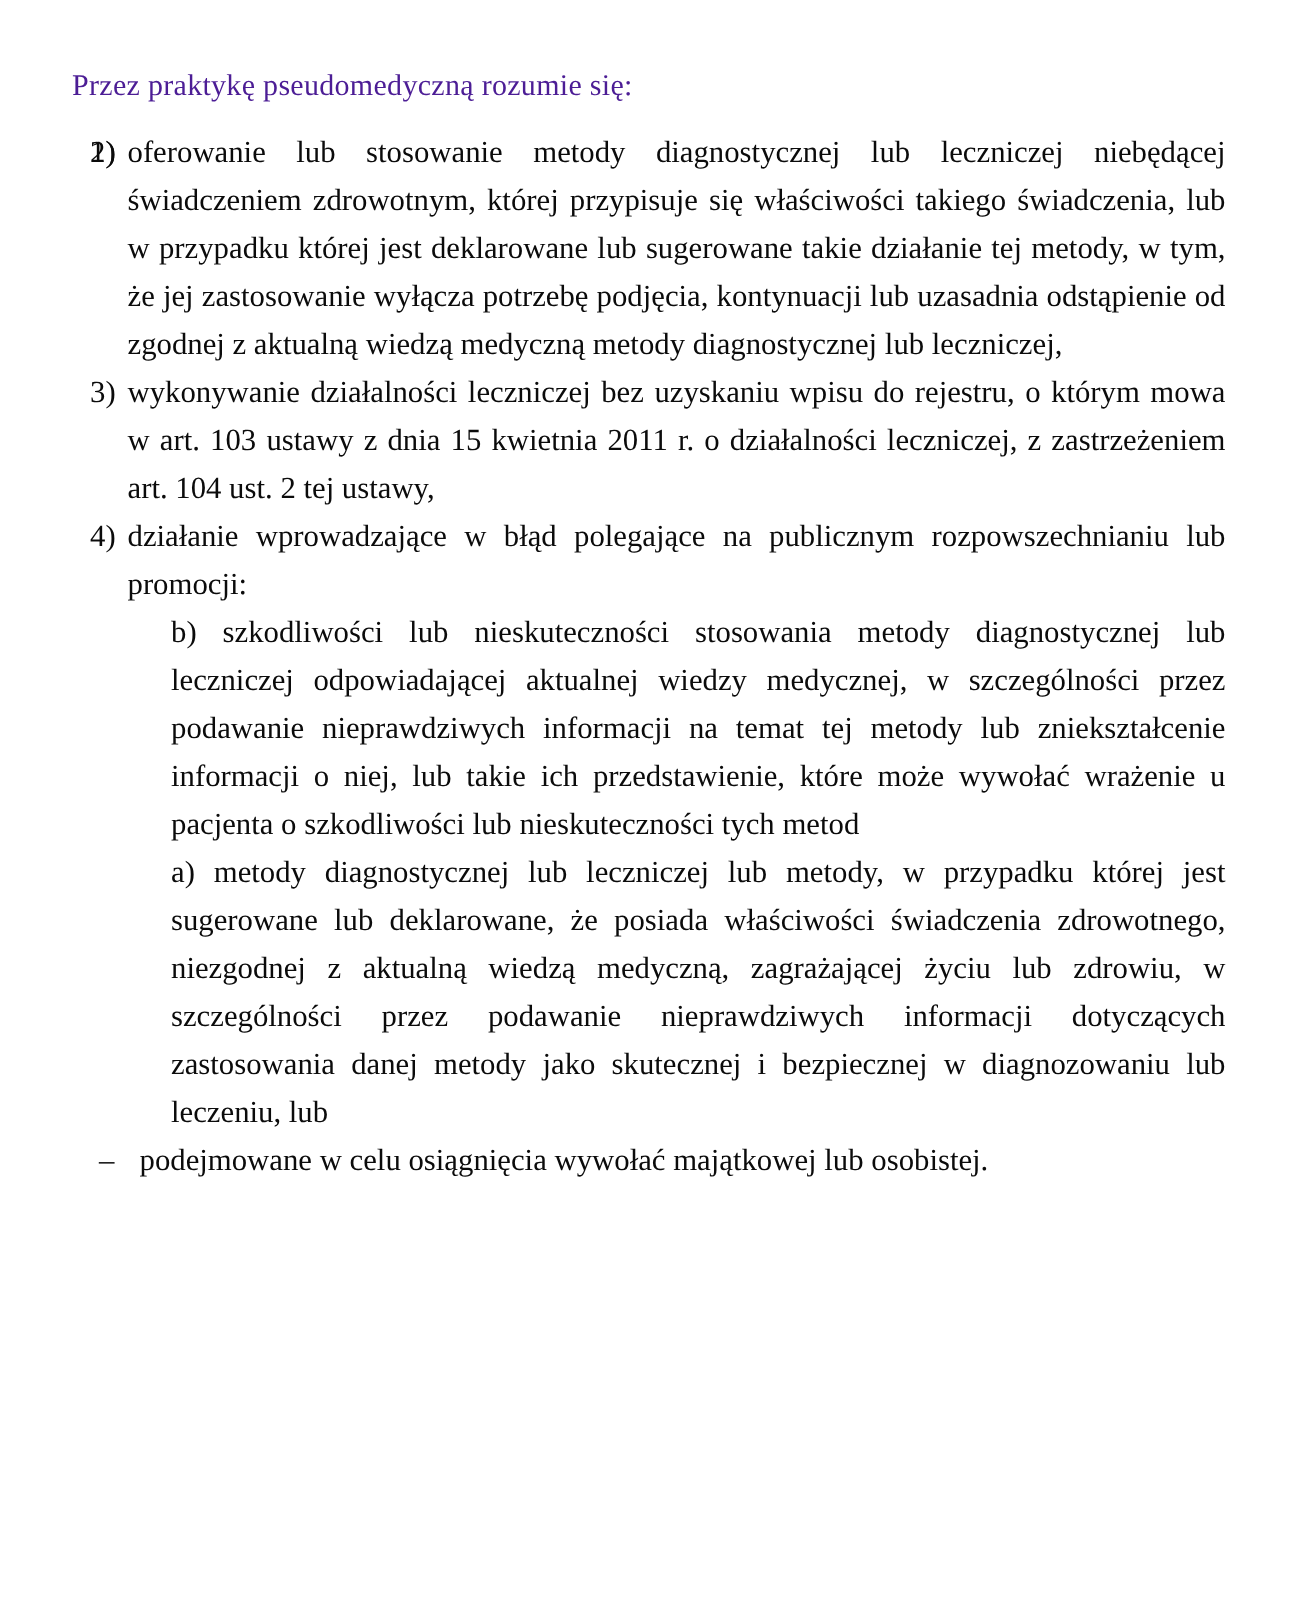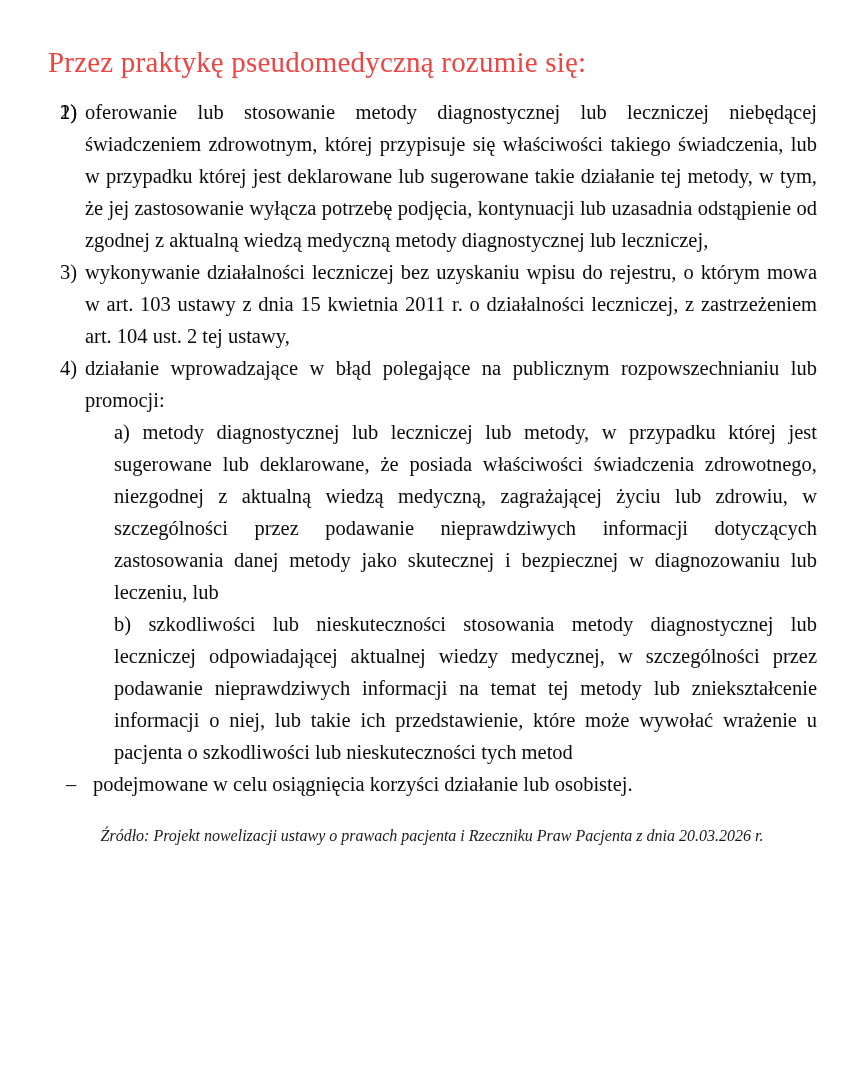--- a/index.html
+++ b/index.html
@@ -15,24 +15,24 @@
     overflow: hidden;
   }
   .page {
     position: relative;
     width: 864px;
     height: 1080px;
     background: #ffffff;
   }
   .title {
     margin: 46px 0 0 48px;
-    font-size: 29px;
+    font-size: 20px;
     font-weight: normal;
     letter-spacing: 0.2px;
-    color: #ef4444;
+    color: #4c1d95;
   }
   .content {
     margin-left: 60px;
     margin-top: 17px;
     width: 757px;
     font-size: 20.5px;
     line-height: 32px;
     text-align: justify;
     color: #0b0b0b;
   }
@@ -89,32 +89,31 @@
     <div class="item">
       <span class="marker">3)</span>
       <span>wykonywanie działalności leczniczej bez uzyskaniu wpisu do rejestru, o którym mowa w art. 103 ustawy z dnia 15 kwietnia 2011 r. o działalności leczniczej, z zastrzeżeniem art. 104 ust. 2 tej ustawy,</span>
     </div>
 
     <div class="item">
       <span class="marker">4)</span>
       <span>działanie wprowadzające w błąd polegające na publicznym rozpowszechnianiu lub promocji:</span>
 
       <div class="subitem">
-        <span>a)</span>
-        <span>metody diagnostycznej lub leczniczej lub metody, w przypadku której jest sugerowane lub deklarowane, że posiada właściwości świadczenia zdrowotnego, niezgodnej z aktualną wiedzą medyczną, zagrażającej życiu lub zdrowiu, w szczególności przez podawanie nieprawdziwych informacji dotyczących zastosowania danej metody jako skutecznej i bezpiecznej w diagnozowaniu lub leczeniu, lub</span>
+        <span>b)</span>
+        <span>szkodliwości lub nieskuteczności stosowania metody diagnostycznej lub leczniczej odpowiadającej aktualnej wiedzy medycznej, w szczególności przez podawanie nieprawdziwych informacji na temat tej metody lub zniekształcenie informacji o niej, lub takie ich przedstawienie, które może wywołać wrażenie u pacjenta o szkodliwości lub nieskuteczności tych metod</span>
       </div>
 
       <div class="subitem">
-        <span>b)</span>
-        <span>szkodliwości lub nieskuteczności stosowania metody diagnostycznej lub leczniczej odpowiadającej aktualnej wiedzy medycznej, w szczególności przez podawanie nieprawdziwych informacji na temat tej metody lub zniekształcenie informacji o niej, lub takie ich przedstawienie, które może wywołać wrażenie u pacjenta o szkodliwości lub nieskuteczności tych metod</span>
+        <span>a)</span>
+        <span>metody diagnostycznej lub leczniczej lub metody, w przypadku której jest sugerowane lub deklarowane, że posiada właściwości świadczenia zdrowotnego, niezgodnej z aktualną wiedzą medyczną, zagrażającej życiu lub zdrowiu, w szczególności przez podawanie nieprawdziwych informacji dotyczących zastosowania danej metody jako skutecznej i bezpiecznej w diagnozowaniu lub leczeniu, lub</span>
       </div>
     </div>
 
     <div class="dash-item">
       <span class="marker">–</span>
-      <span>podejmowane w celu osiągnięcia korzyści działanie lub osobistej.</span>
+      <span>podejmowane w celu osiągnięcia wywołać majątkowej lub osobistej.</span>
     </div>
 
   </div>
 
-  <div class="source">Źródło: Projekt nowelizacji ustawy o prawach pacjenta i Rzeczniku Praw Pacjenta z dnia 20.03.2026 r.</div>
 
 </div>
 
 </body></html>

